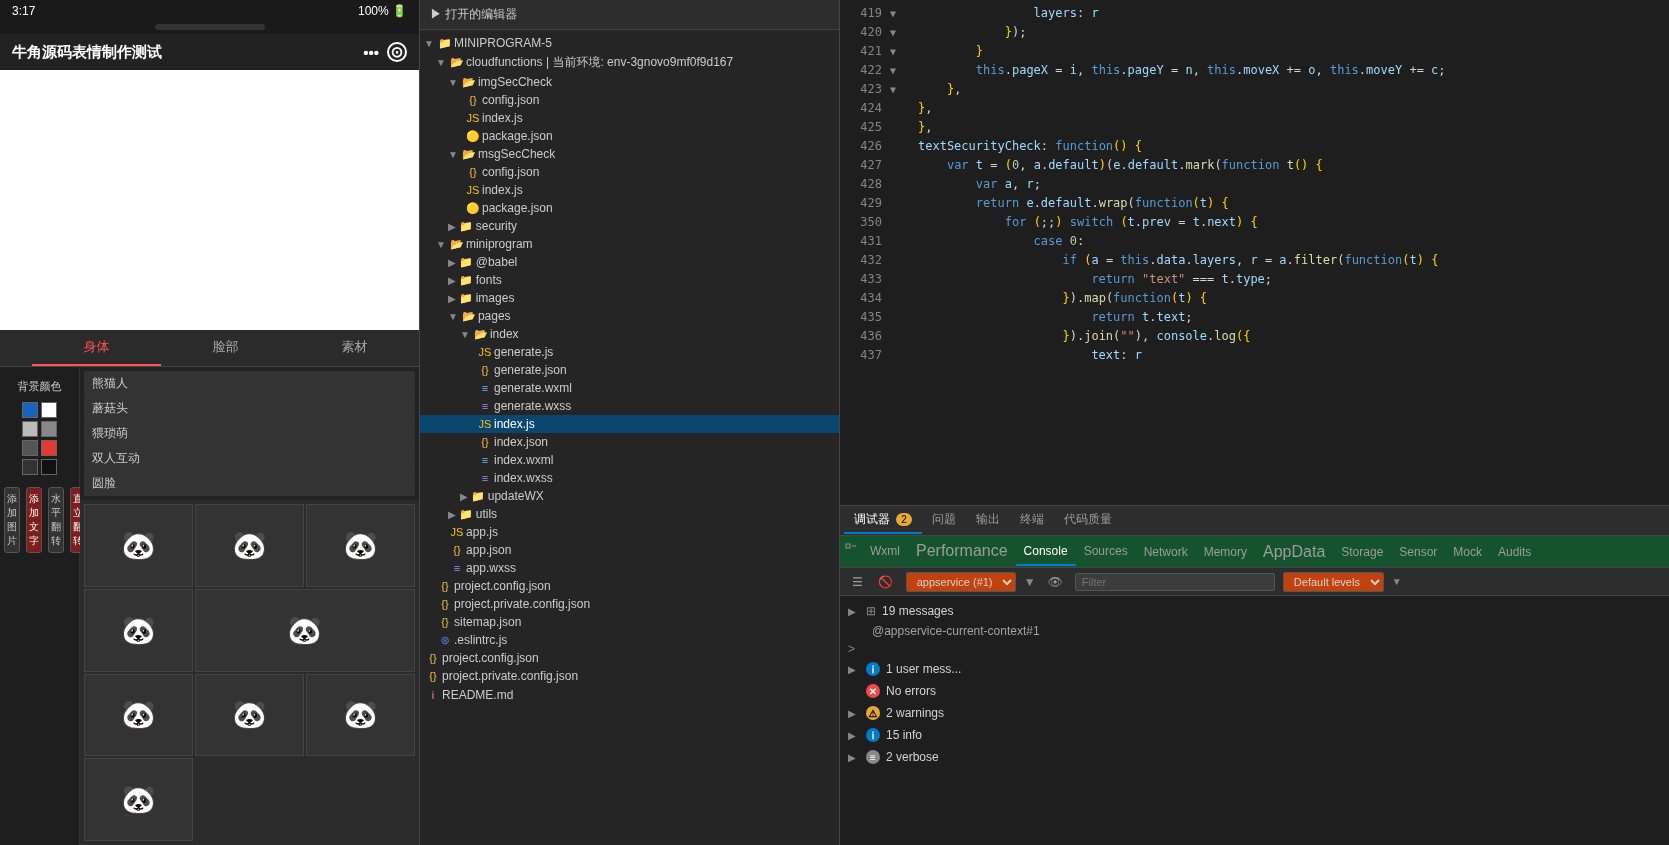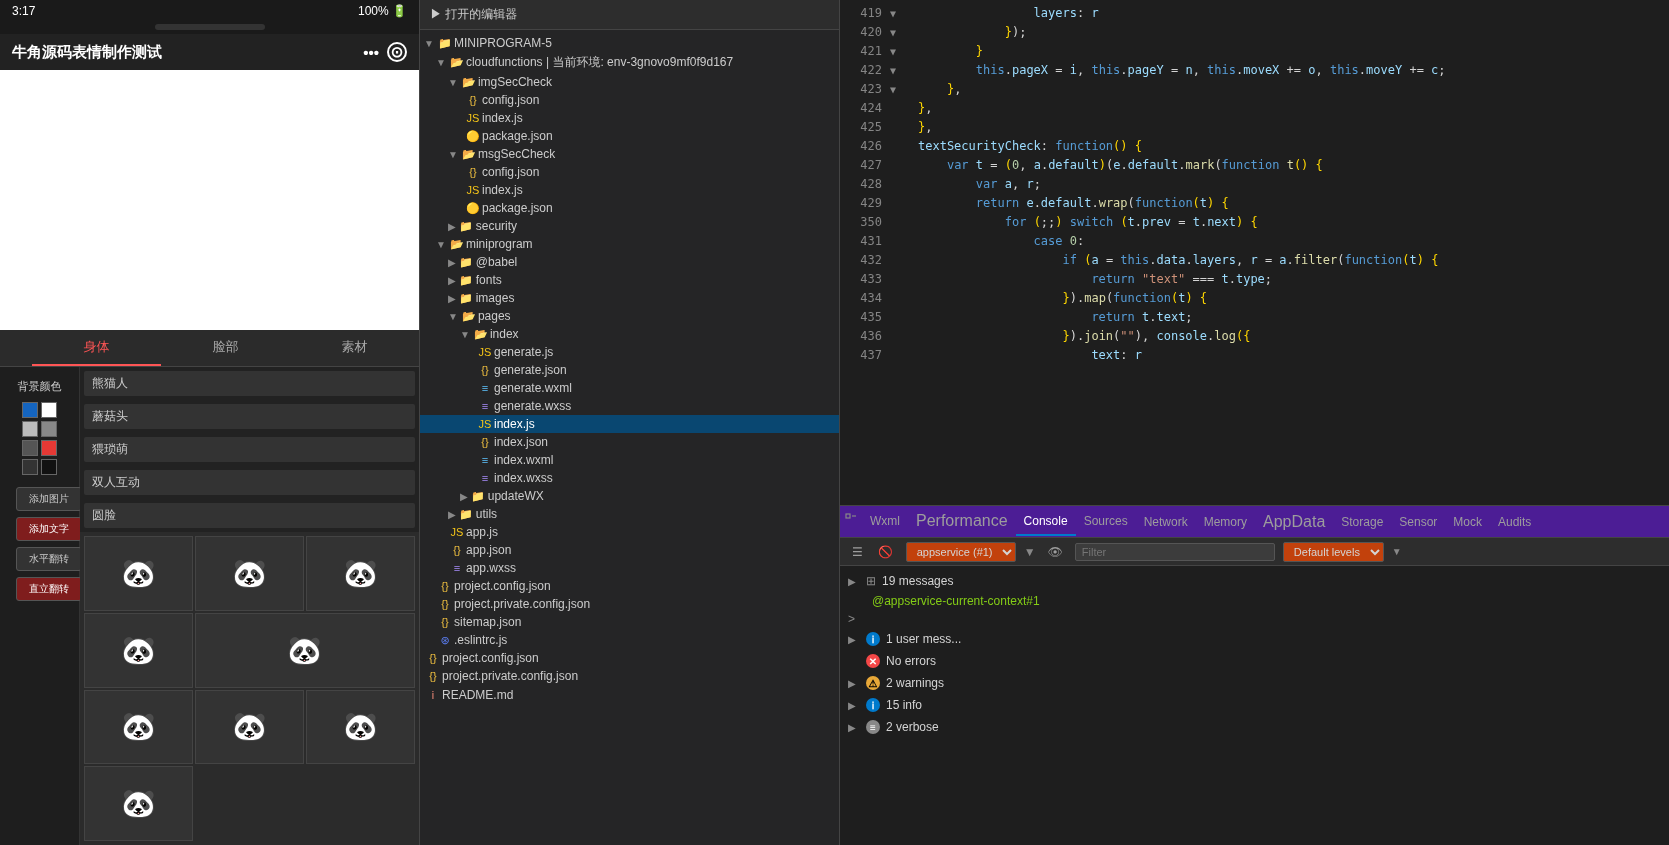--- a/index.html
+++ b/index.html
@@ -67,39 +67,39 @@
     .phone-content {
       display: flex;
       flex: 1;
       overflow: hidden;
     }
     .phone-sidebar {
       width: 80px;
       background: #1e1e1e;
       display: flex;
       flex-direction: column;
-      padding: 8px 12px;
+      padding: 8px 0;
       border-right: 1px solid #333;
     }
     .bg-color-label {
       color: #ccc; font-size: 11px; text-align: center; padding: 4px 2px;
     }
     .color-swatches { display: flex; flex-direction: column; align-items: center; gap: 3px; padding: 4px; }
     .color-row { display: flex; gap: 3px; }
     .swatch { width: 16px; height: 16px; border: 1px solid #666; }
-    .action-buttons { display: flex; flex-direction: column; gap: 6px; padding: 8px 4px; }
+    .action-buttons { display: flex; flex-direction: row; gap: 6px; padding: 8px 4px; align-items: center; }
     .action-btn {
       background: #333; border: 1px solid #555; color: #ccc;
       font-size: 10px; padding: 4px 2px; text-align: center; border-radius: 3px;
       cursor: pointer; width: 66px;
     }
     .action-btn.blue { background: #7f1d1d; color: #fff; }
     .phone-main { flex: 1; background: #2b2b2b; overflow: hidden; display: flex; flex-direction: column; }
     .sticker-list {
-      display: flex; flex-direction: column; gap: 8px; padding: 4px; background: #222;
+      display: flex; flex-direction: column; gap: 0; padding: 4px; background: #222;
     }
     .sticker-item {
       background: #333; color: #ccc; font-size: 12px; padding: 4px 8px;
       cursor: pointer; border-radius: 2px;
     }
     .sticker-grid {
       flex: 1; display: grid; grid-template-columns: repeat(3, 1fr); gap: 2px; padding: 4px; overflow: hidden;
     }
     .sticker-cell {
       background: #333; border: 1px solid #444; display: flex; align-items: center; justify-content: center;
@@ -626,22 +626,32 @@
         <div class="code-line"><span class="op">                    </span><span class="bracket">}</span><span class="op">).</span><span class="fn">map</span><span class="op">(</span><span class="kw">function</span><span class="bracket">(</span><span class="prop">t</span><span class="bracket">)</span><span class="op"> </span><span class="bracket">{</span></div>
         <div class="code-line"><span class="op">                        </span><span class="kw">return</span><span class="op"> </span><span class="prop">t</span><span class="op">.</span><span class="prop">text</span><span class="punc">;</span></div>
         <div class="code-line"><span class="op">                    </span><span class="bracket">}</span><span class="op">).</span><span class="fn">join</span><span class="op">(</span><span class="str">""</span><span class="op">), </span><span class="prop">console</span><span class="op">.</span><span class="fn">log</span><span class="bracket">({</span></div>
         <div class="code-line"><span class="op">                        </span><span class="prop">text</span><span class="op">: </span><span class="prop">r</span></div>
       </div>
     </div>
   </div>
 
   <div class="devtools-panel">
 
-
-    <div style="display:flex;background:#4c1d95;border-bottom:1px solid #444;overflow:hidden;height:32px;align-items:center;">
+    <div class="devtools-tabs">
+      <div class="devtool-tab active">
+        <span>调试器</span>
+        <span class="devtools-badge">2</span>
+      </div>
+      <div class="devtool-tab">问题</div>
+      <div class="devtool-tab">输出</div>
+      <div class="devtool-tab">终端</div>
+      <div class="devtool-tab">代码质量</div>
+    </div>
+
+    <div style="display:flex;background:#14532d;border-bottom:1px solid #444;overflow:hidden;height:32px;align-items:center;">
       <div style="padding:6px 4px;color:#888;font-size:12px;cursor:pointer;border-bottom:2px solid transparent;">
         <svg width="14" height="14" viewBox="0 0 14 14" fill="#888">
             <rect x="2" y="2" width="4" height="4" fill="none" stroke="#888" stroke-width="1.2"></rect>
             <line x1="8" y1="4" x2="12" y2="4" stroke="#888" stroke-width="1.2"></line>
           </svg>
       </div>
       <div style="padding:6px 8px;color:#9d9d9d;font-size:12px;cursor:pointer;border-bottom:2px solid transparent;">Wxml</div>
       <div style="padding:6px 8px;color:#9d9d9d;font-size:16px;cursor:pointer;border-bottom:2px solid transparent;text-align:right;">Performance</div>
       <div style="padding:6px 8px;color:#fff;font-size:12px;cursor:pointer;border-bottom:2px solid #007acc;">Console</div>
       <div style="padding:6px 8px;color:#9d9d9d;font-size:12px;cursor:pointer;border-bottom:2px solid transparent;">Sources</div>
@@ -671,21 +681,21 @@
 
     <div class="console-content">
 
       <div class="console-group">
         <span class="console-arrow">▶</span>
         <span style="color:#888;">⊞</span>
         <span>19 messages</span>
       </div>
 
       <div class="appservice-url">
-        <span style="color:#84cc16;cursor:pointer;margin-top:12px;">@appservice-current-context#1</span>
+        <span style="color:#a3a3a3;cursor:pointer;margin-top:12px;">@appservice-current-context#1</span>
       </div>
 
       <div class="prompt">&gt;</div>
 
       <div class="console-group">
         <span class="console-arrow">▶</span>
         <div class="console-icon icon-info">ℹ</div>
         <span>1 user mess...</span>
       </div>
 

